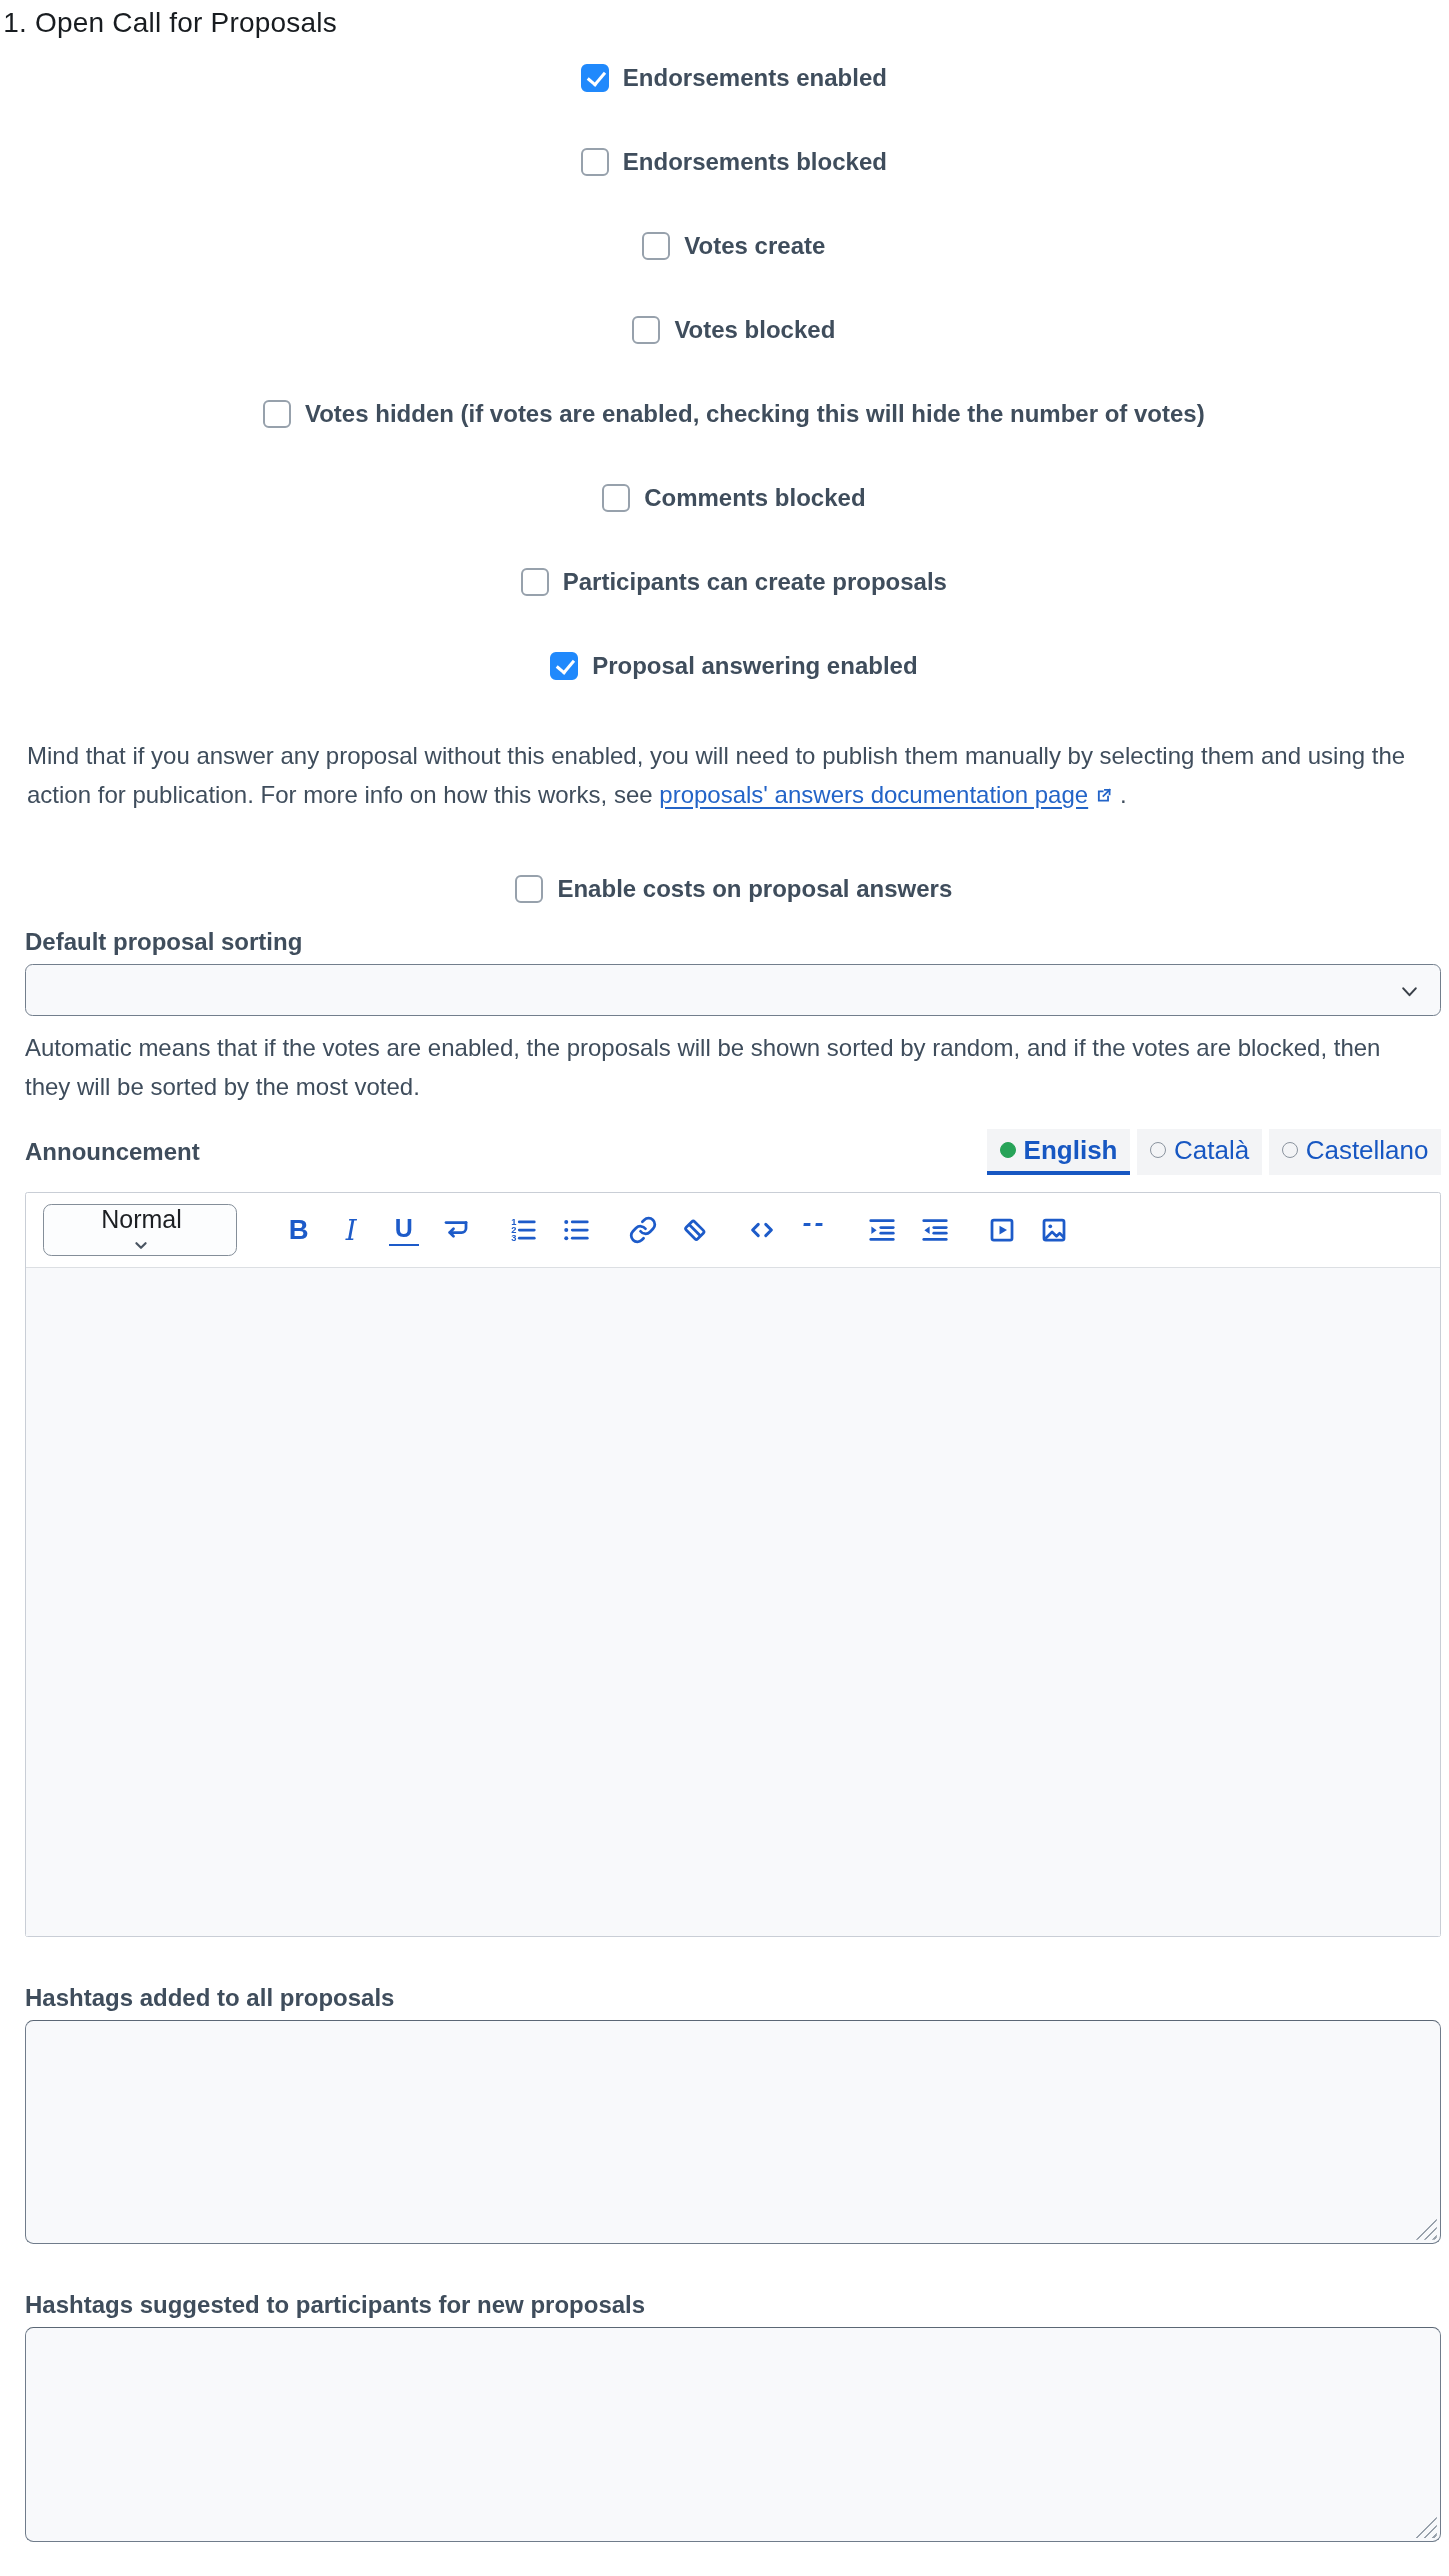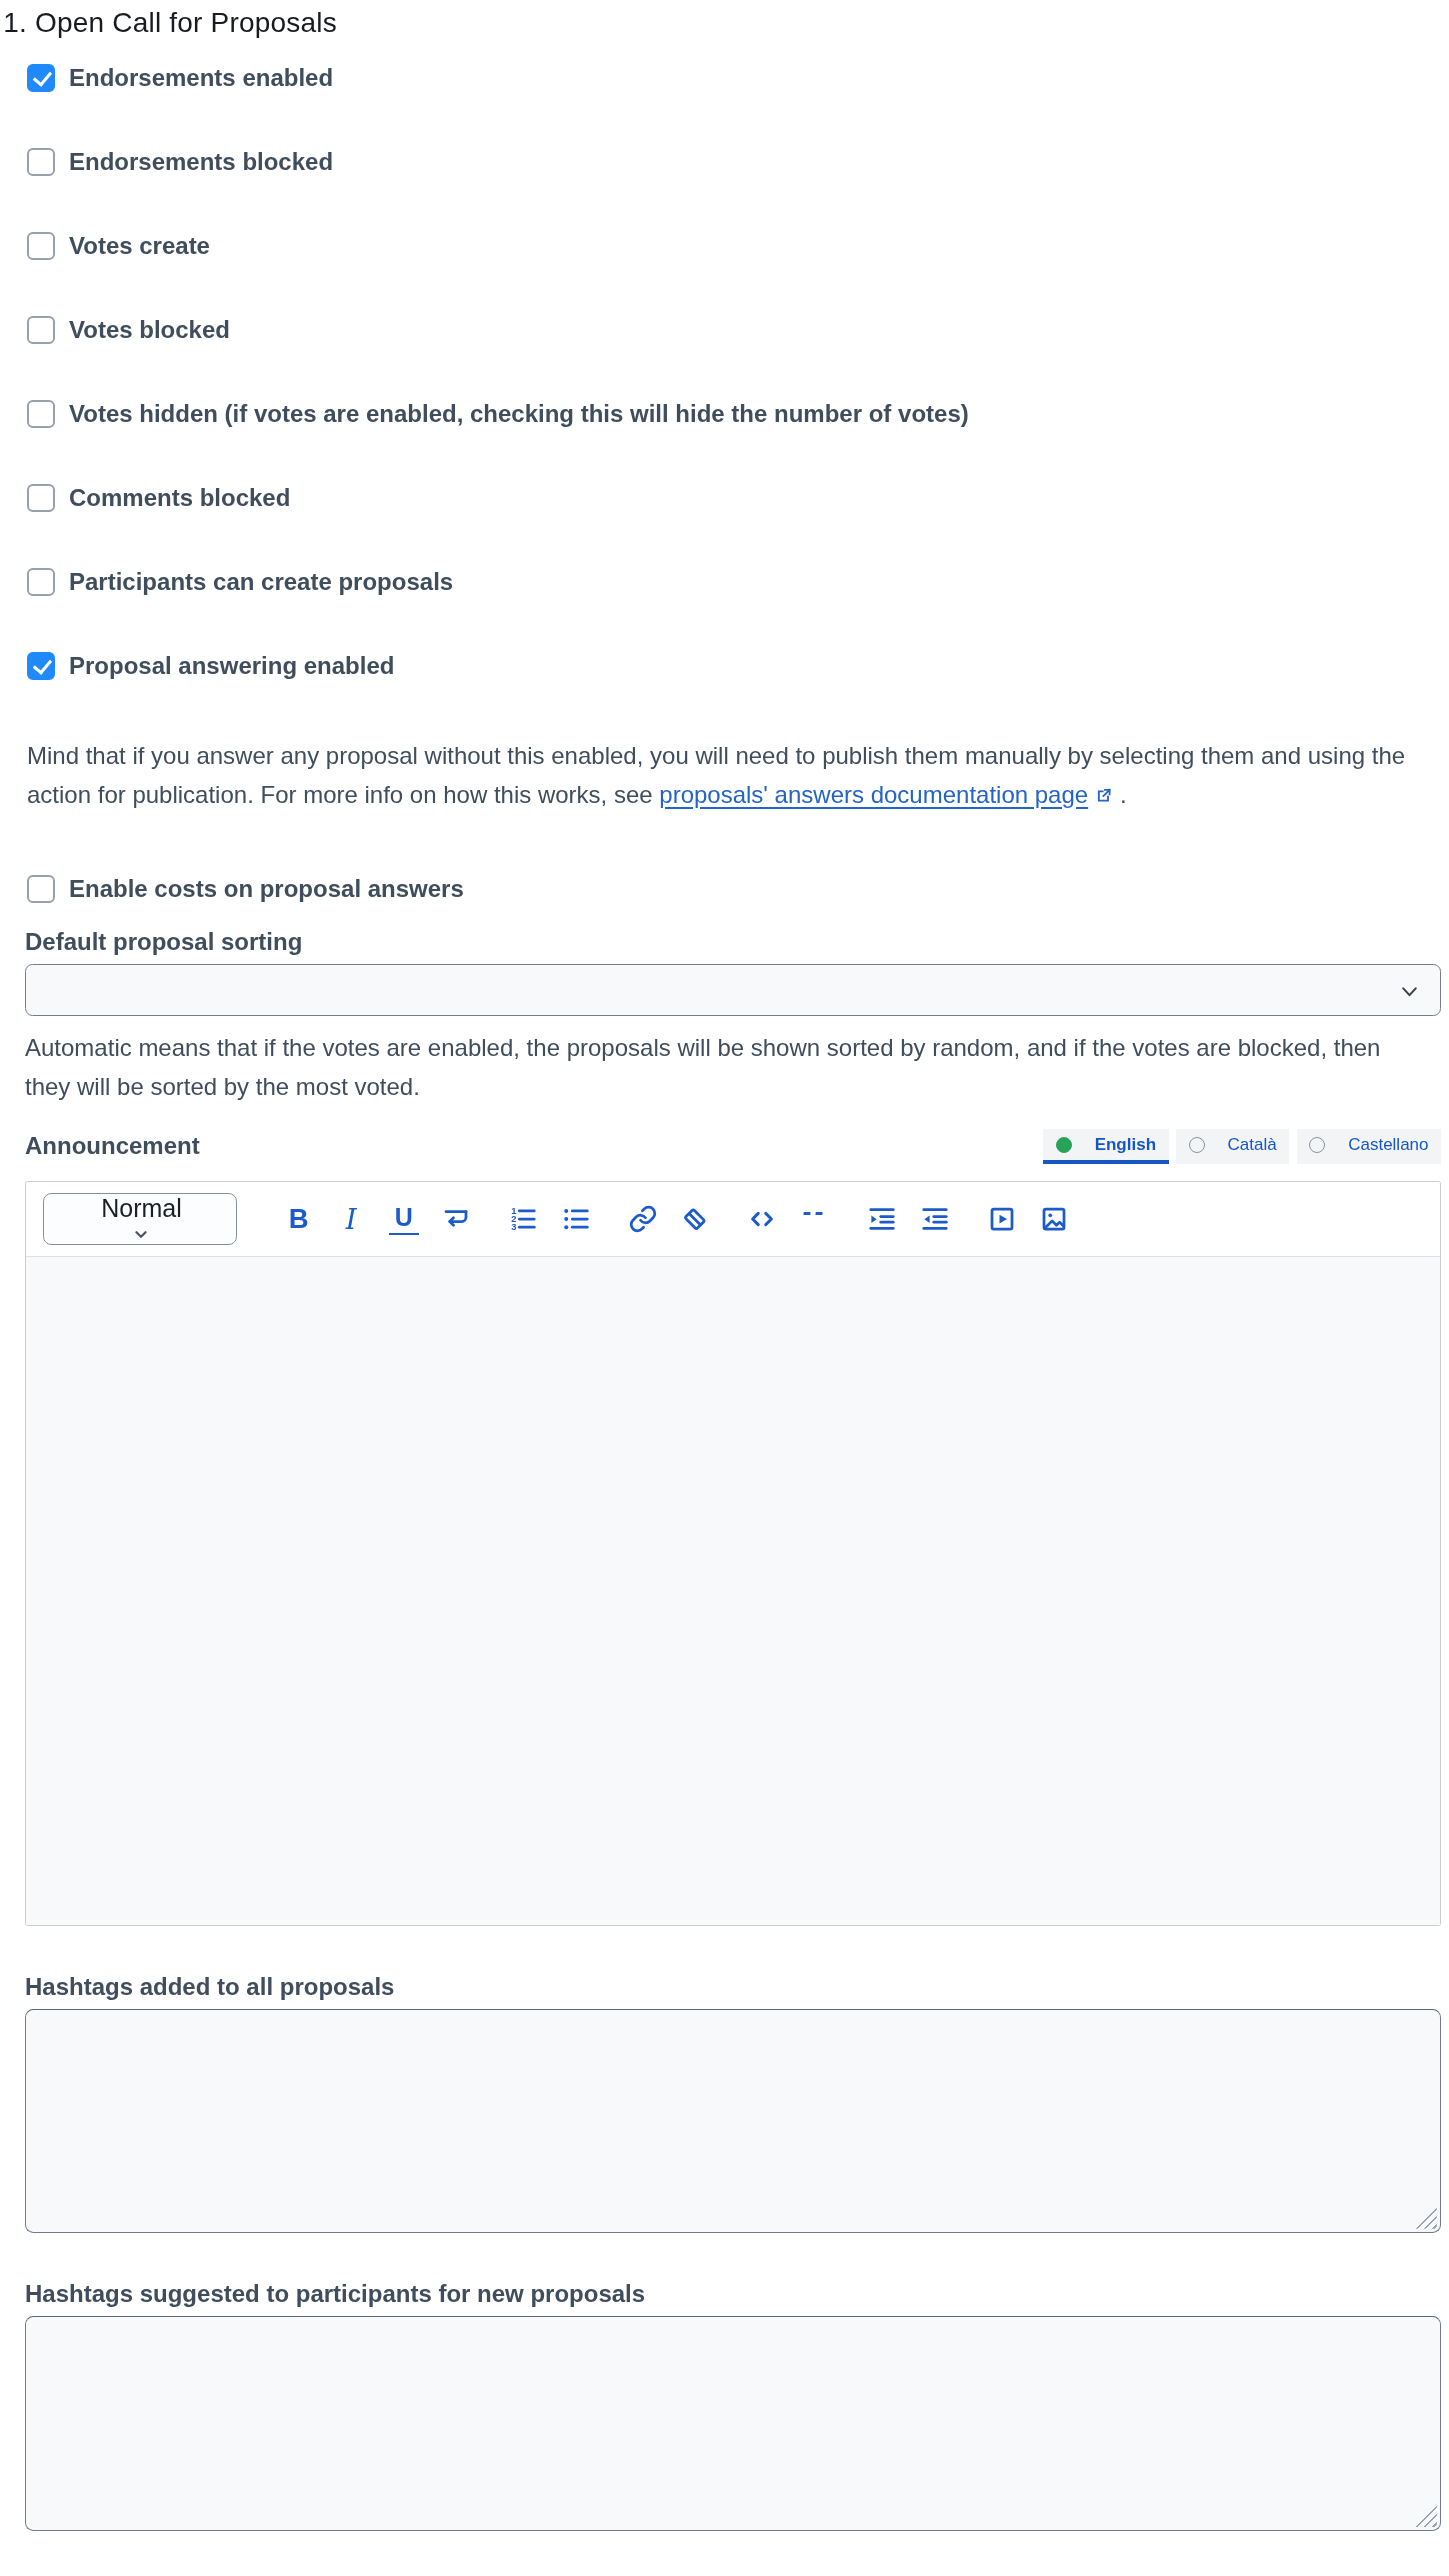--- a/index.html
+++ b/index.html
@@ -23,20 +23,21 @@
   }
 
   
   .cb-row {
     display: flex;
     align-items: center;
     gap: 14px;
     margin: 0 0 56px 27px;
     min-height: 28px;
     cursor: default;
+    justify-content: center;
   }
   .cb {
     flex: 0 0 auto;
     width: 28px; height: 28px;
     border: 2.5px solid #97a1ac;
     border-radius: 5.8px;
     background: #ffffff;
     position: relative;
   }
   .cb-row.checked .cb {
@@ -99,25 +100,25 @@
   
   .announce-row {
     display: flex;
     justify-content: space-between;
     align-items: center;
     margin: 23.4px 0 0 25px;
     width: 1416px;
   }
   .lang-tabs { display: flex; gap: 7.5px; }
   .lang-tab {
-    display: flex; align-items: center; gap: 23px;
+    display: flex; align-items: center; gap: 8px;
     background: #f3f4f6;
     padding: 5.8px 12.5px 5px 12.5px;
     border-bottom: 4.2px solid transparent;
-    font-size: 17px;
+    font-size: 26px;
     color: #1757c2;
     cursor: pointer;
     white-space: nowrap;
     text-align: right;
   }
   .lang-dot {
     width: 16px; height: 16px;
     border: 1.7px solid #8a939e;
     border-radius: 50%;
     background: transparent;

